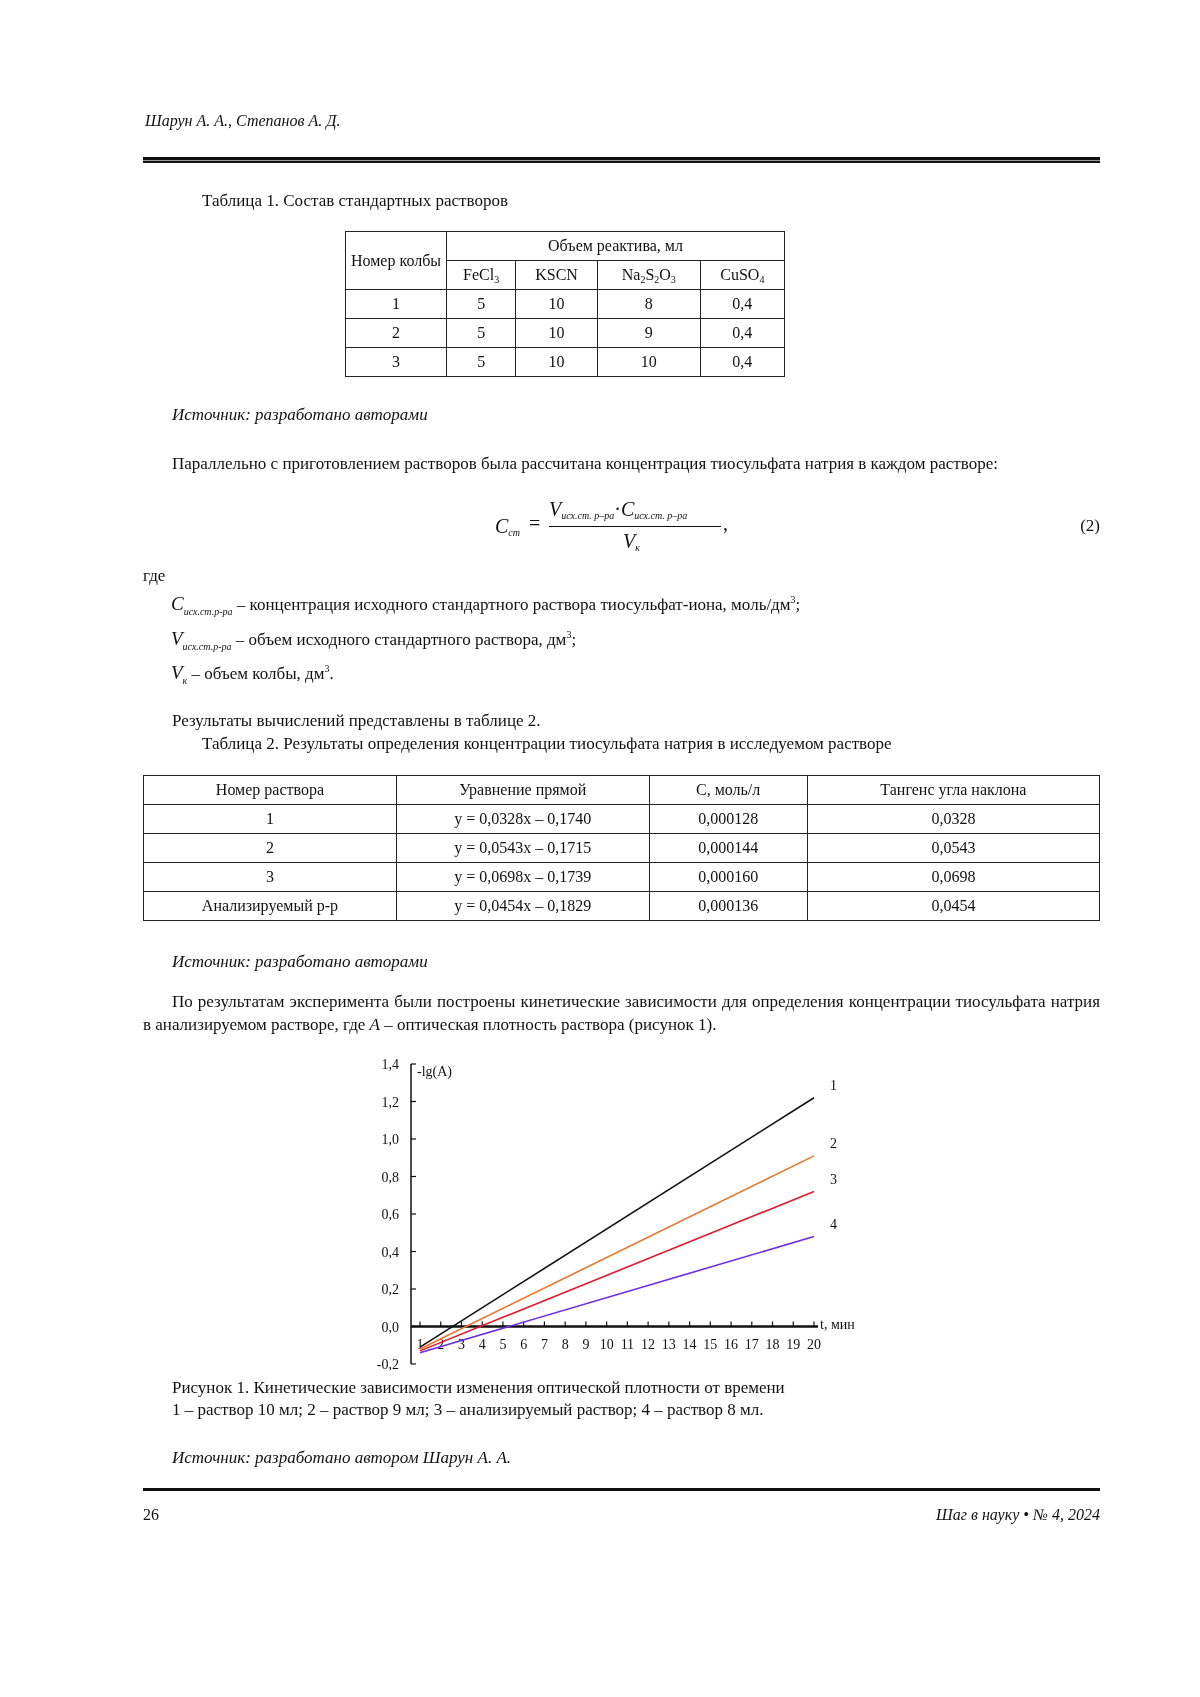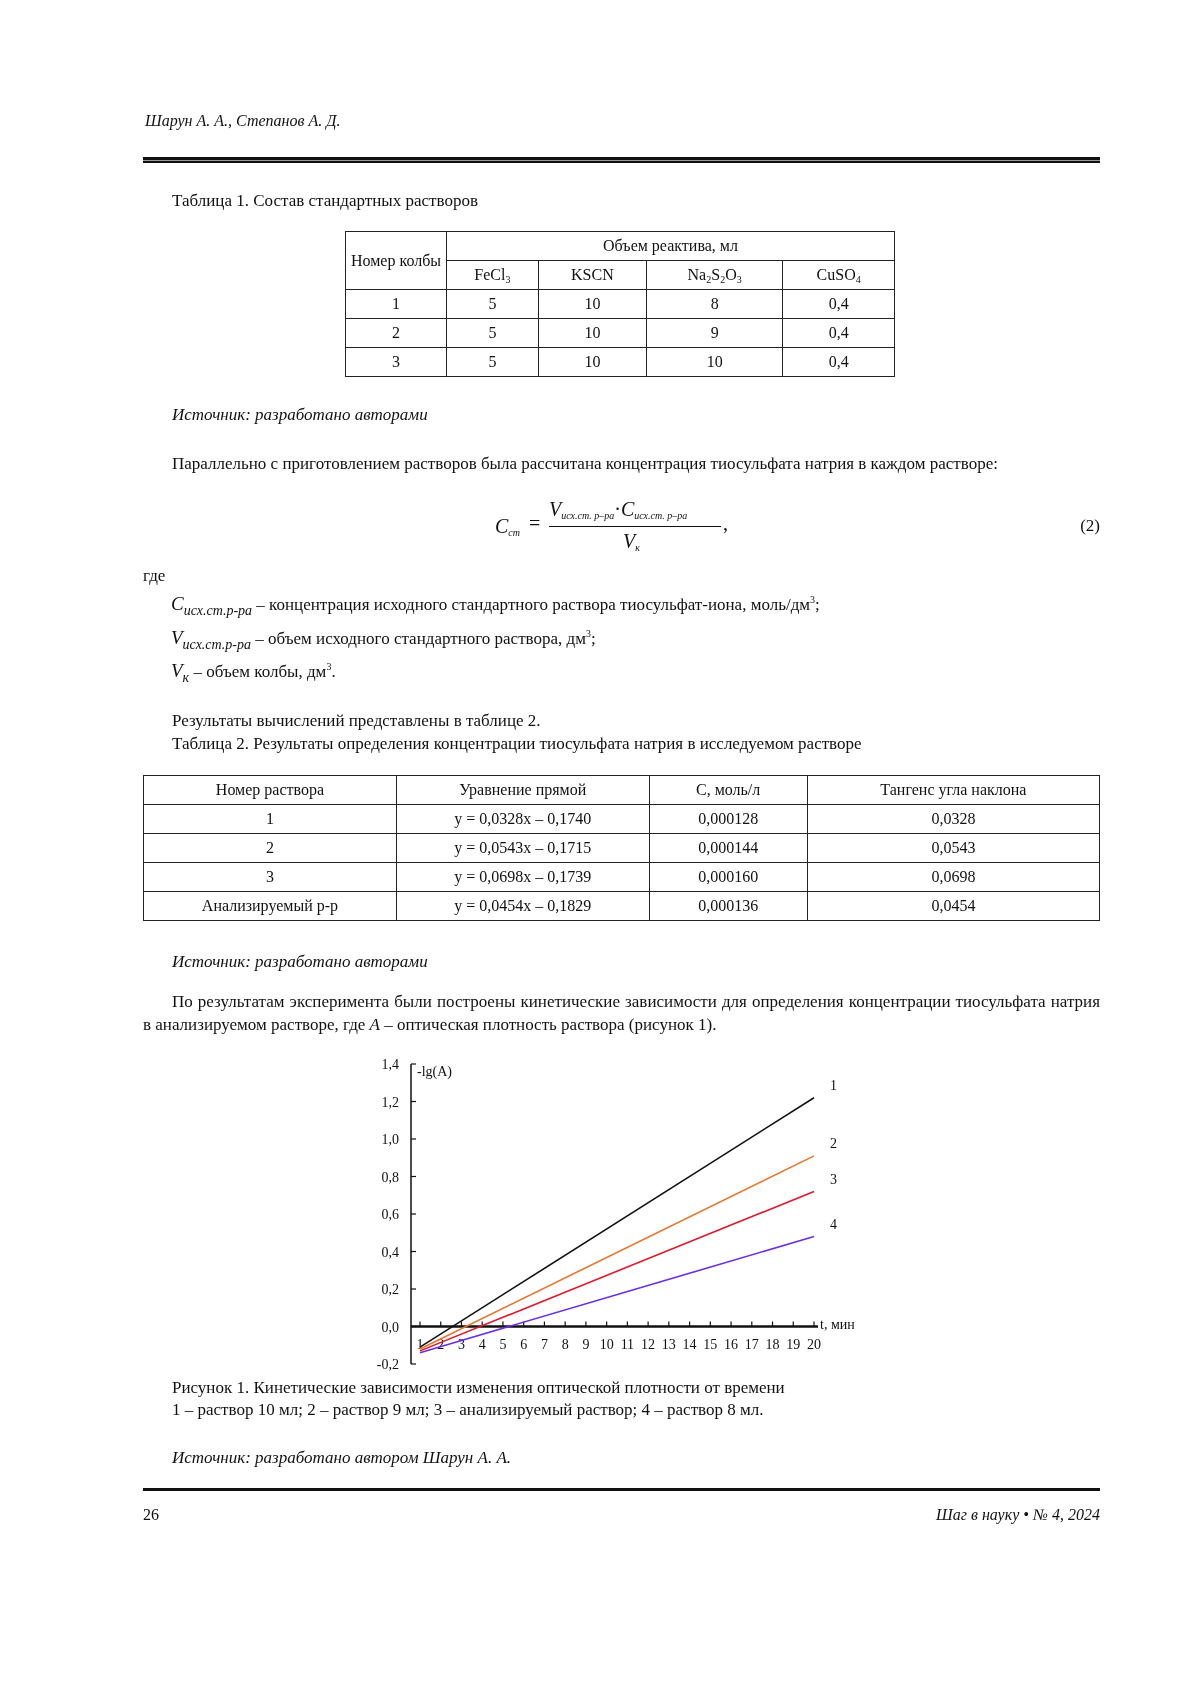--- a/index.html
+++ b/index.html
@@ -2,34 +2,34 @@
 <html><head>
 <meta charset="utf-8">
 <style>
   html, body { margin: 0; padding: 0; background: #ffffff; }
   body { width: 1200px; height: 1697px; position: relative; font-family: "Liberation Serif", serif; color: #111; font-size: 17px; }
   .abs { position: absolute; }
   .italic { font-style: italic; }
   .running-head { left: 145px; top: 112px; font-size: 16px; font-style: italic; }
   .double-rule { left: 143px; top: 157px; width: 957px; height: 6px; border-top: 3px solid #111; border-bottom: 2px solid #111; box-sizing: border-box; }
   .double-rule::after { content: ""; position: absolute; left: 0; right: 0; top: 0; height: 1px; background: #999; }
-  .caption { font-size: 17px; }
+  .caption { font-size: 17px; margin-left: 30px; }
   table { border-collapse: collapse; font-family: "Liberation Serif", serif; font-size: 16px; }
   td, th { border: 1.5px solid #222; text-align: center; font-weight: normal; padding: 0; }
-  #t1 { left: 345px; top: 231px; width: 550px; padding-left: 25px; }
+  #t1 { left: 345px; top: 231px; width: 440px; padding-left: 25px; }
   #t1 td, #t1 th { height: 28px; }
   #t2 { left: 143px; top: 775px; width: 957px; }
   #t2 td, #t2 th { height: 28px; }
   sub { font-size: 10px; vertical-align: -3px; }
   .para { left: 143px; width: 957px; text-align: justify; line-height: 23px; }
   .indent { text-indent: 29px; }
   .formula { left: 495px; top: 498px; width: 260px; height: 60px; font-style: italic; font-size: 20px; }
   .defs { left: 171px; top: 588px; line-height: 23px; }
   .defs .sym { font-style: italic; font-size: 19px; }
-  .defs .subsym { font-style: italic; font-size: 14px; vertical-align: -5px; }
+  .defs .subsym { font-style: italic; font-size: 10px; vertical-align: -5px; }
   .footer-rule { left: 143px; top: 1488px; width: 957px; height: 3px; background: #111; }
   .page-num { left: 143px; top: 1506px; font-size: 16px; }
   .journal { right: 100px; top: 1506px; font-size: 16px; font-style: italic; }
   #chart { left: 360px; top: 1050px; }
   .tick-text { font-family: "Liberation Serif", serif; font-size: 14px; fill: #111; }
 </style>
 </head>
 <body>
 
 <div class="abs running-head">Шарун А. А., Степанов А. Д.</div>

